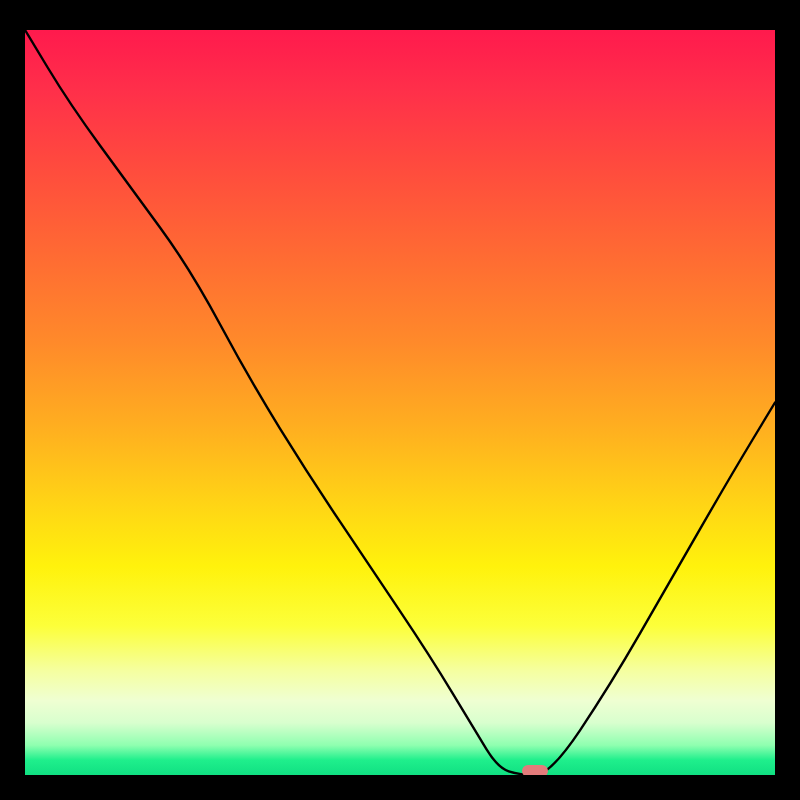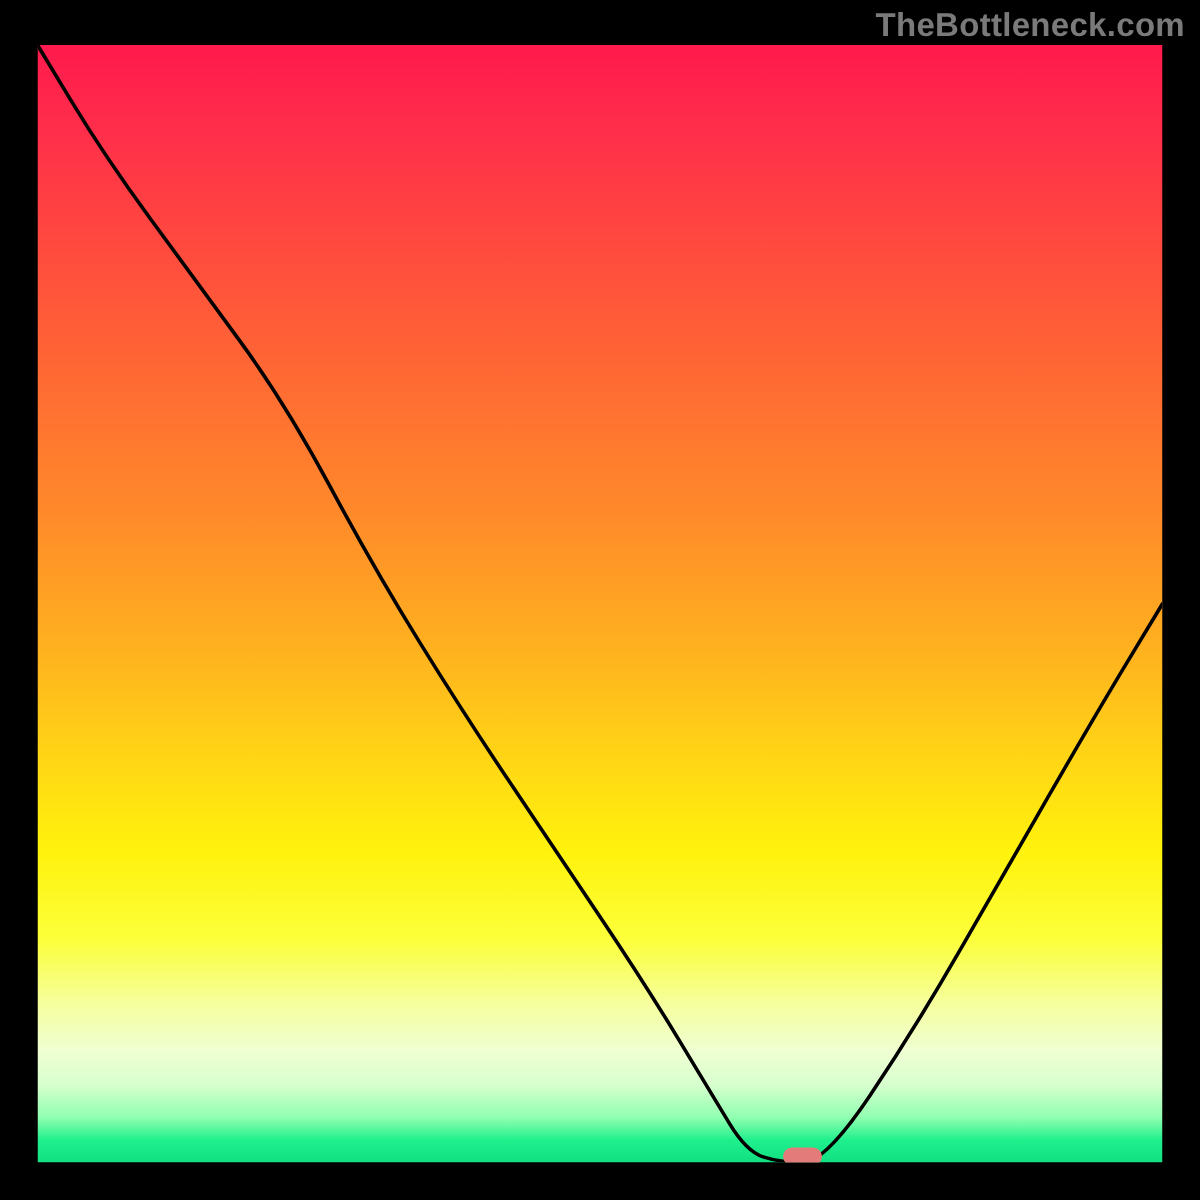--- a/index.html
+++ b/index.html
@@ -72,21 +72,20 @@
     background: #e37b7b;
     
     transform: translate(-50%, -50%);
   }
 </style>
 </head>
 <body>
 
 <div class="frame">
 
-  <div class="watermark">TheBottleneck.com</div>
 
   <div class="plot">
     <div class="gradient"></div>
 
     <svg class="curve" viewBox="0 0 750 745" preserveAspectRatio="none">
       <path fill="none" stroke="#000" stroke-width="2.4" stroke-linecap="round" d="M 0 0 Q 0 0 22.5 37.25 Q 45 74.5 75 115.47499999999997 Q 105.00000000000001 156.44999999999993 135 197.42499999999995 Q 165 238.39999999999998 195 294.275 Q 225 350.15 255 398.575 Q 285 447 315 491.7 Q 345 536.4 375 581.0999999999999 Q 405 625.8 427.5 663.05 Q 450 700.3 461.25 718.925 Q 472.5 737.55 483.75 741.275 Q 495 745 510 745 Q 525 745 555 700.3 Q 585 655.6 615 603.45 Q 645 551.3 675 499.15 Q 705 447 727.5 409.75 T 750 372.5" id="curve-path"></path>
     </svg>
 
     <div class="marker" id="marker" style="left: 510px; top: 741px; background: rgb(227, 123, 123);"></div>
   </div>

